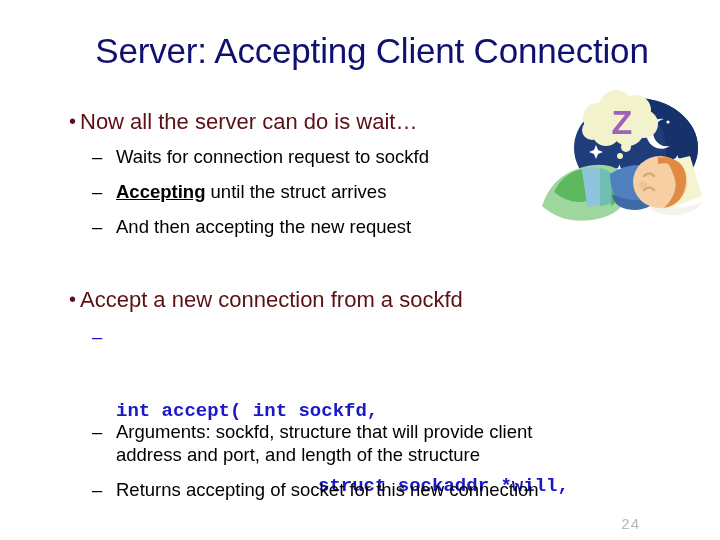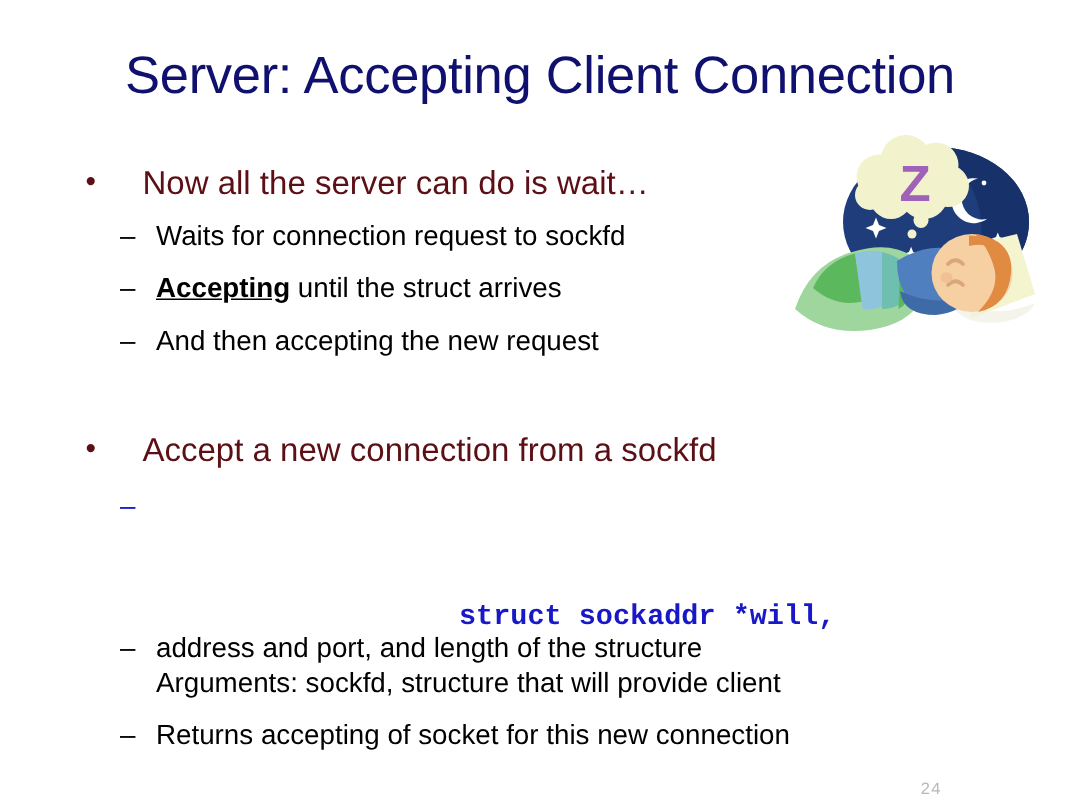--- a/index.html
+++ b/index.html
@@ -10,21 +10,21 @@
     width: 720px;
     height: 540px;
     background: #ffffff;
     font-family: "Liberation Sans", sans-serif;
     overflow: hidden;
     position: relative;
   }
 
   .slide {
     position: absolute;
-    left: 0; top: 0;
+    left: 12px; top: 0;
     width: 642px;
     height: 540px;
     background: #ffffff;
   }
 
   
   .slide-title {
     position: absolute;
     left: 0;
     top: 30px;
@@ -55,21 +55,21 @@
     white-space: nowrap;
   }
   .l1 .bullet {
     position: absolute;
     left: 0;
     top: 0;
     font-size: 20px;
   }
   .l1 .txt {
     display: inline-block;
-    margin-left: 38px;
+    margin-left: 11px;
   }
 
   .l2 {
     position: absolute;
     color: #000000;
     font-size: 18.5px;
     line-height: 23px;
   }
   .l2 .dash {
     position: absolute;
@@ -110,21 +110,21 @@
   }
   .code .cl.indent {
     margin-left: 226px;
   }
 
   
   .page-num {
     position: absolute;
     right: 14px;
     bottom: 8px;
-    font-size: 11px;
+    font-size: 15px;
     color: #b8b8b8;
     letter-spacing: 1px;
   }
 
   
   .clipart {
     position: absolute;
     left: 528px;
     top: 88px;
     width: 192px;
@@ -217,28 +217,29 @@
       <span class="txt">And then accepting the new request</span>
     </div>
 
     <div class="l1" style="left:57px; top:286px;">
       <span class="bullet">•</span>
       <span class="txt">Accept a new connection from a sockfd</span>
     </div>
 
     <div class="code" style="left:80px; top:324px;">
       <span class="dash">–</span>
+      <span class="cl">int accept( int sockfd,</span>
       <span class="cl indent">struct sockaddr *will,</span>
       
     </div>
 
     <div class="l2" style="left:80px; top:420px;">
       <span class="dash">–</span>
+      <span class="txt">Arguments: sockfd, structure that will provide client</span>
       <span class="txt">address and port, and length of the structure</span>
-      <span class="txt">Arguments: sockfd, structure that will provide client</span>
     </div>
 
     <div class="l2" style="left:80px; top:478px;">
       <span class="dash">–</span>
       <span class="txt">Returns accepting of socket for this new connection</span>
     </div>
 
   </div>
 
   <div class="page-num">24</div>

